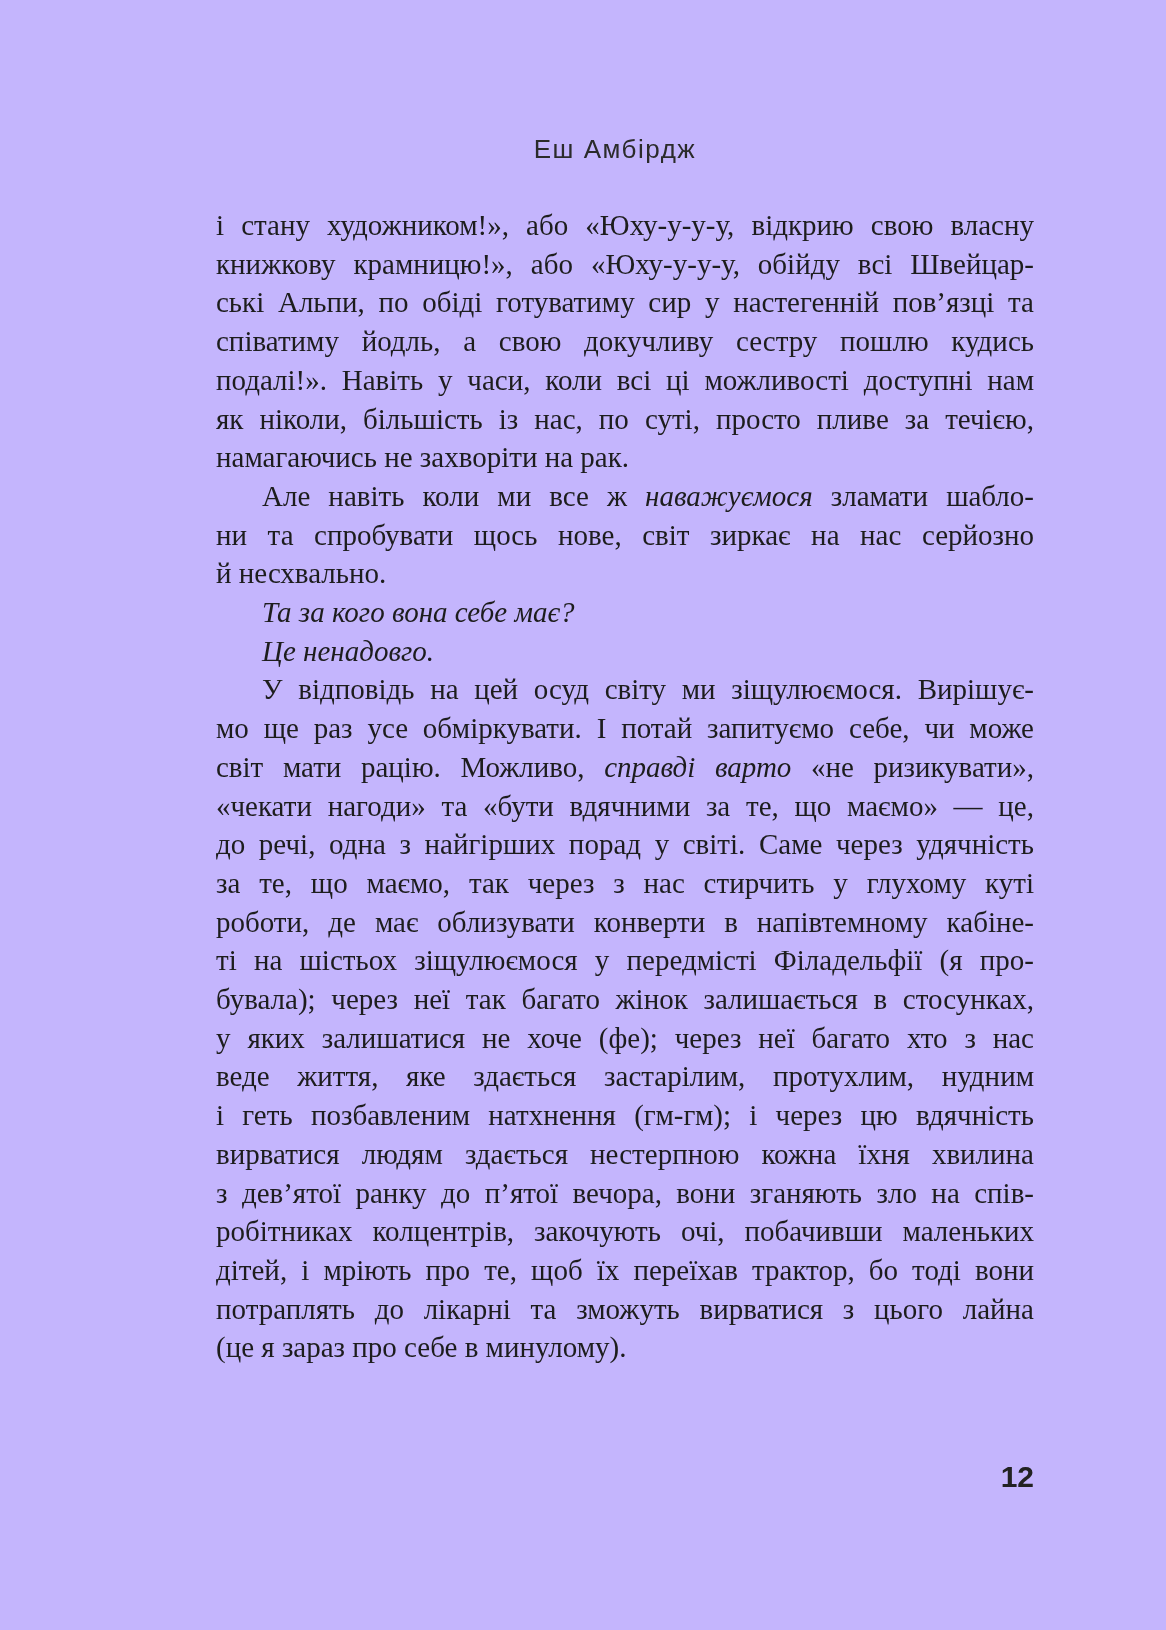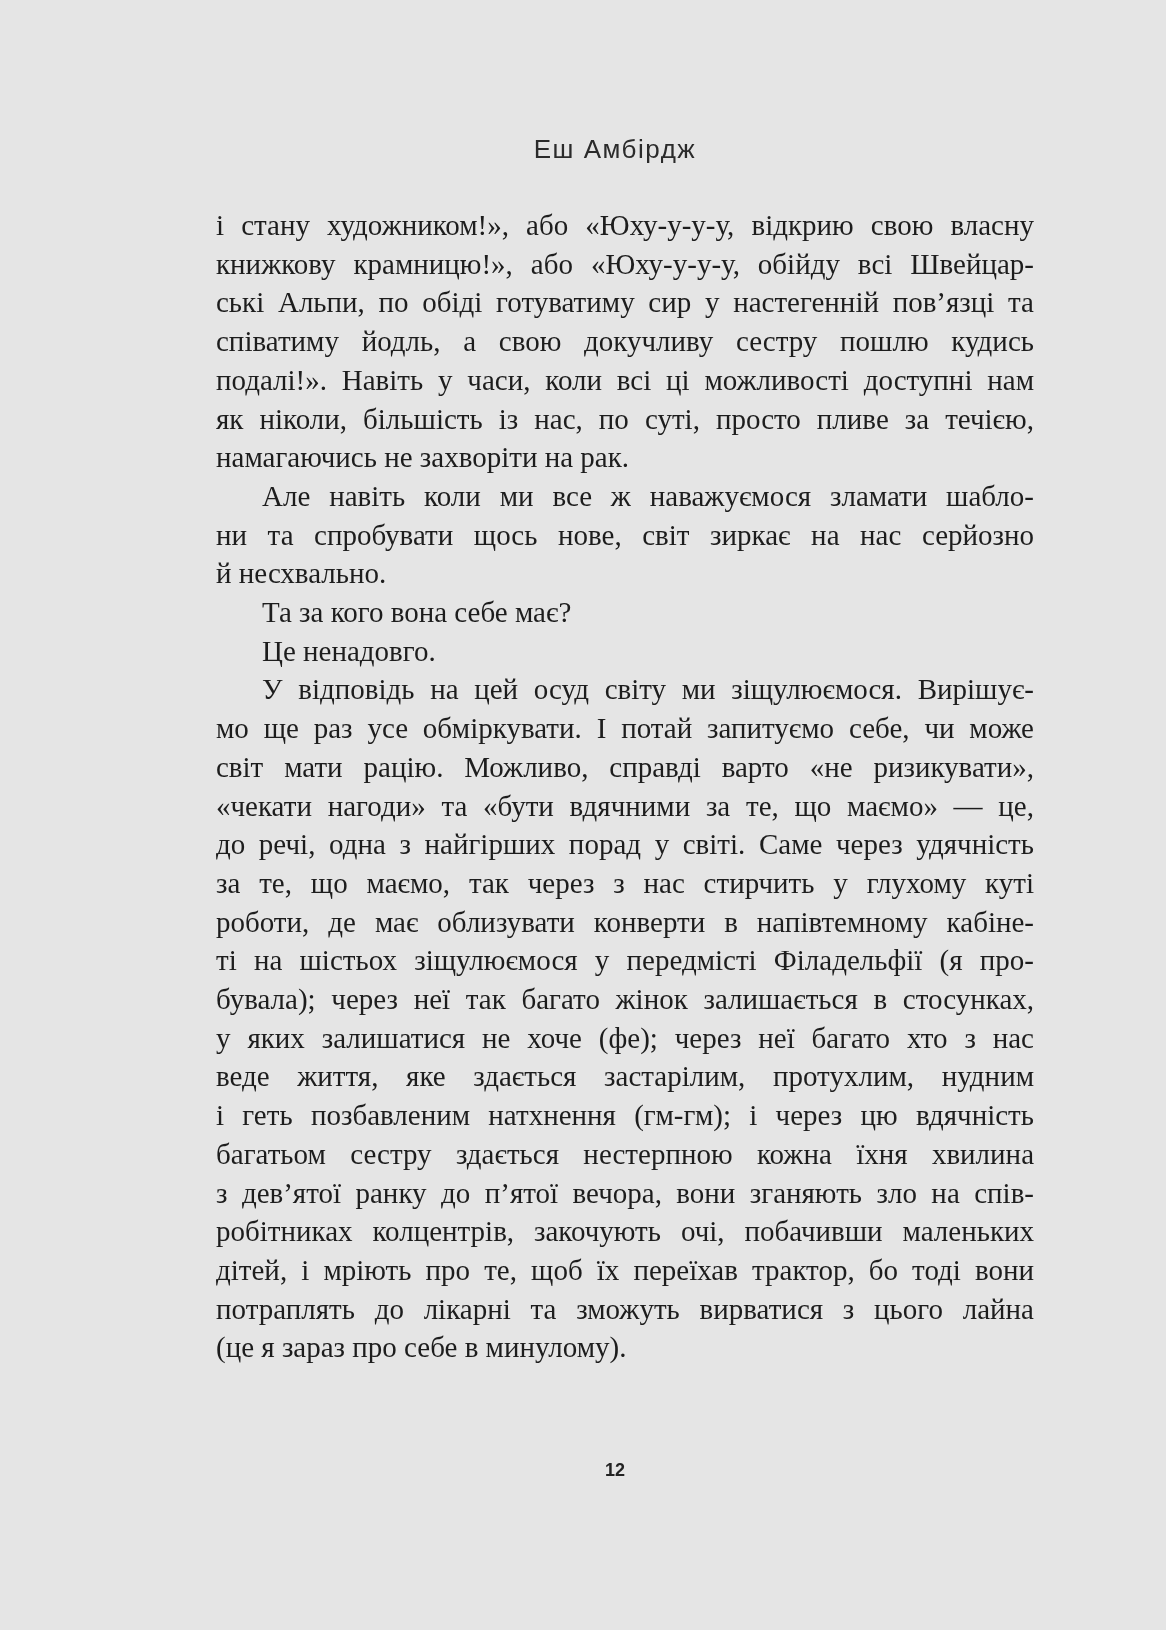--- a/index.html
+++ b/index.html
@@ -11,21 +11,21 @@
     position: relative;
     width: 1166px;
     height: 1630px;
     font-family: "Liberation Serif", serif;
     color: #1d1d1d;
     overflow: hidden;
   }
   .page {
     position: absolute;
     inset: 0;
-    background: #e5e5e5;
+    background: #c4b5fd;
   }
   .running-header {
     position: absolute;
     top: 134px;
     left: 196px;
     width: 838px;
     text-align: center;
     font-family: "Liberation Sans", sans-serif;
     font-size: 26px;
     font-weight: normal;
@@ -45,29 +45,29 @@
     text-align: justify;
     text-align-last: left;
     margin-left: 20px;
   }
   .line.justified {
     text-align-last: justify;
   }
   .line.indented {
     text-indent: 46px;
   }
-  .italic { }
+  .italic { font-style: italic; }
   .page-number {
     position: absolute;
     top: 1460px;
     left: 196px;
     width: 838px;
-    text-align: center;
+    text-align: right;
     font-family: "Liberation Sans", sans-serif;
-    font-size: 18px;
+    font-size: 30px;
     font-weight: bold;
     color: #222222;
   }
 </style>
 </head>
 <body>
 
 <div class="page">
   <div class="running-header">Еш Амбірдж</div>
 
@@ -98,21 +98,21 @@
         <div class="line justified"><span>світ мати рацію. Можливо, </span><span class="italic">справді варто</span><span> «не ризикувати»,</span></div>
         <div class="line justified"><span>«чекати нагоди» та «бути вдячними за те, що маємо» — це,</span></div>
         <div class="line justified"><span>до речі, одна з найгірших порад у світі. Саме через удячність</span></div>
         <div class="line justified"><span>за те, що маємо, так через з нас стирчить у глухому куті</span></div>
         <div class="line justified"><span>роботи, де має облизувати конверти в напівтемному кабіне-</span></div>
         <div class="line justified"><span>ті на шістьох зіщулюємося у передмісті Філадельфії (я про-</span></div>
         <div class="line justified"><span>бувала); через неї так багато жінок залишається в стосунках,</span></div>
         <div class="line justified"><span>у яких залишатися не хоче (фе); через неї багато хто з нас</span></div>
         <div class="line justified"><span>веде життя, яке здається застарілим, протухлим, нудним</span></div>
         <div class="line justified"><span>і геть позбавленим натхнення (гм-гм); і через цю вдячність</span></div>
-        <div class="line justified"><span>багатьом сестру здається нестерпною кожна їхня хвилина</span></div>
+        <div class="line justified"><span>вирватися людям здається нестерпною кожна їхня хвилина</span></div>
         <div class="line justified"><span>з дев’ятої ранку до п’ятої вечора, вони зганяють зло на спів-</span></div>
         <div class="line justified"><span>робітниках колцентрів, закочують очі, побачивши маленьких</span></div>
         <div class="line justified"><span>дітей, і мріють про те, щоб їх переїхав трактор, бо тоді вони</span></div>
         <div class="line justified"><span>потраплять до лікарні та зможуть вирватися з цього лайна</span></div>
         <div class="line"><span>(це я зараз про себе в минулому).</span></div>
       </div>
     </div>
 
   <div class="page-number">12</div>
 </div>

